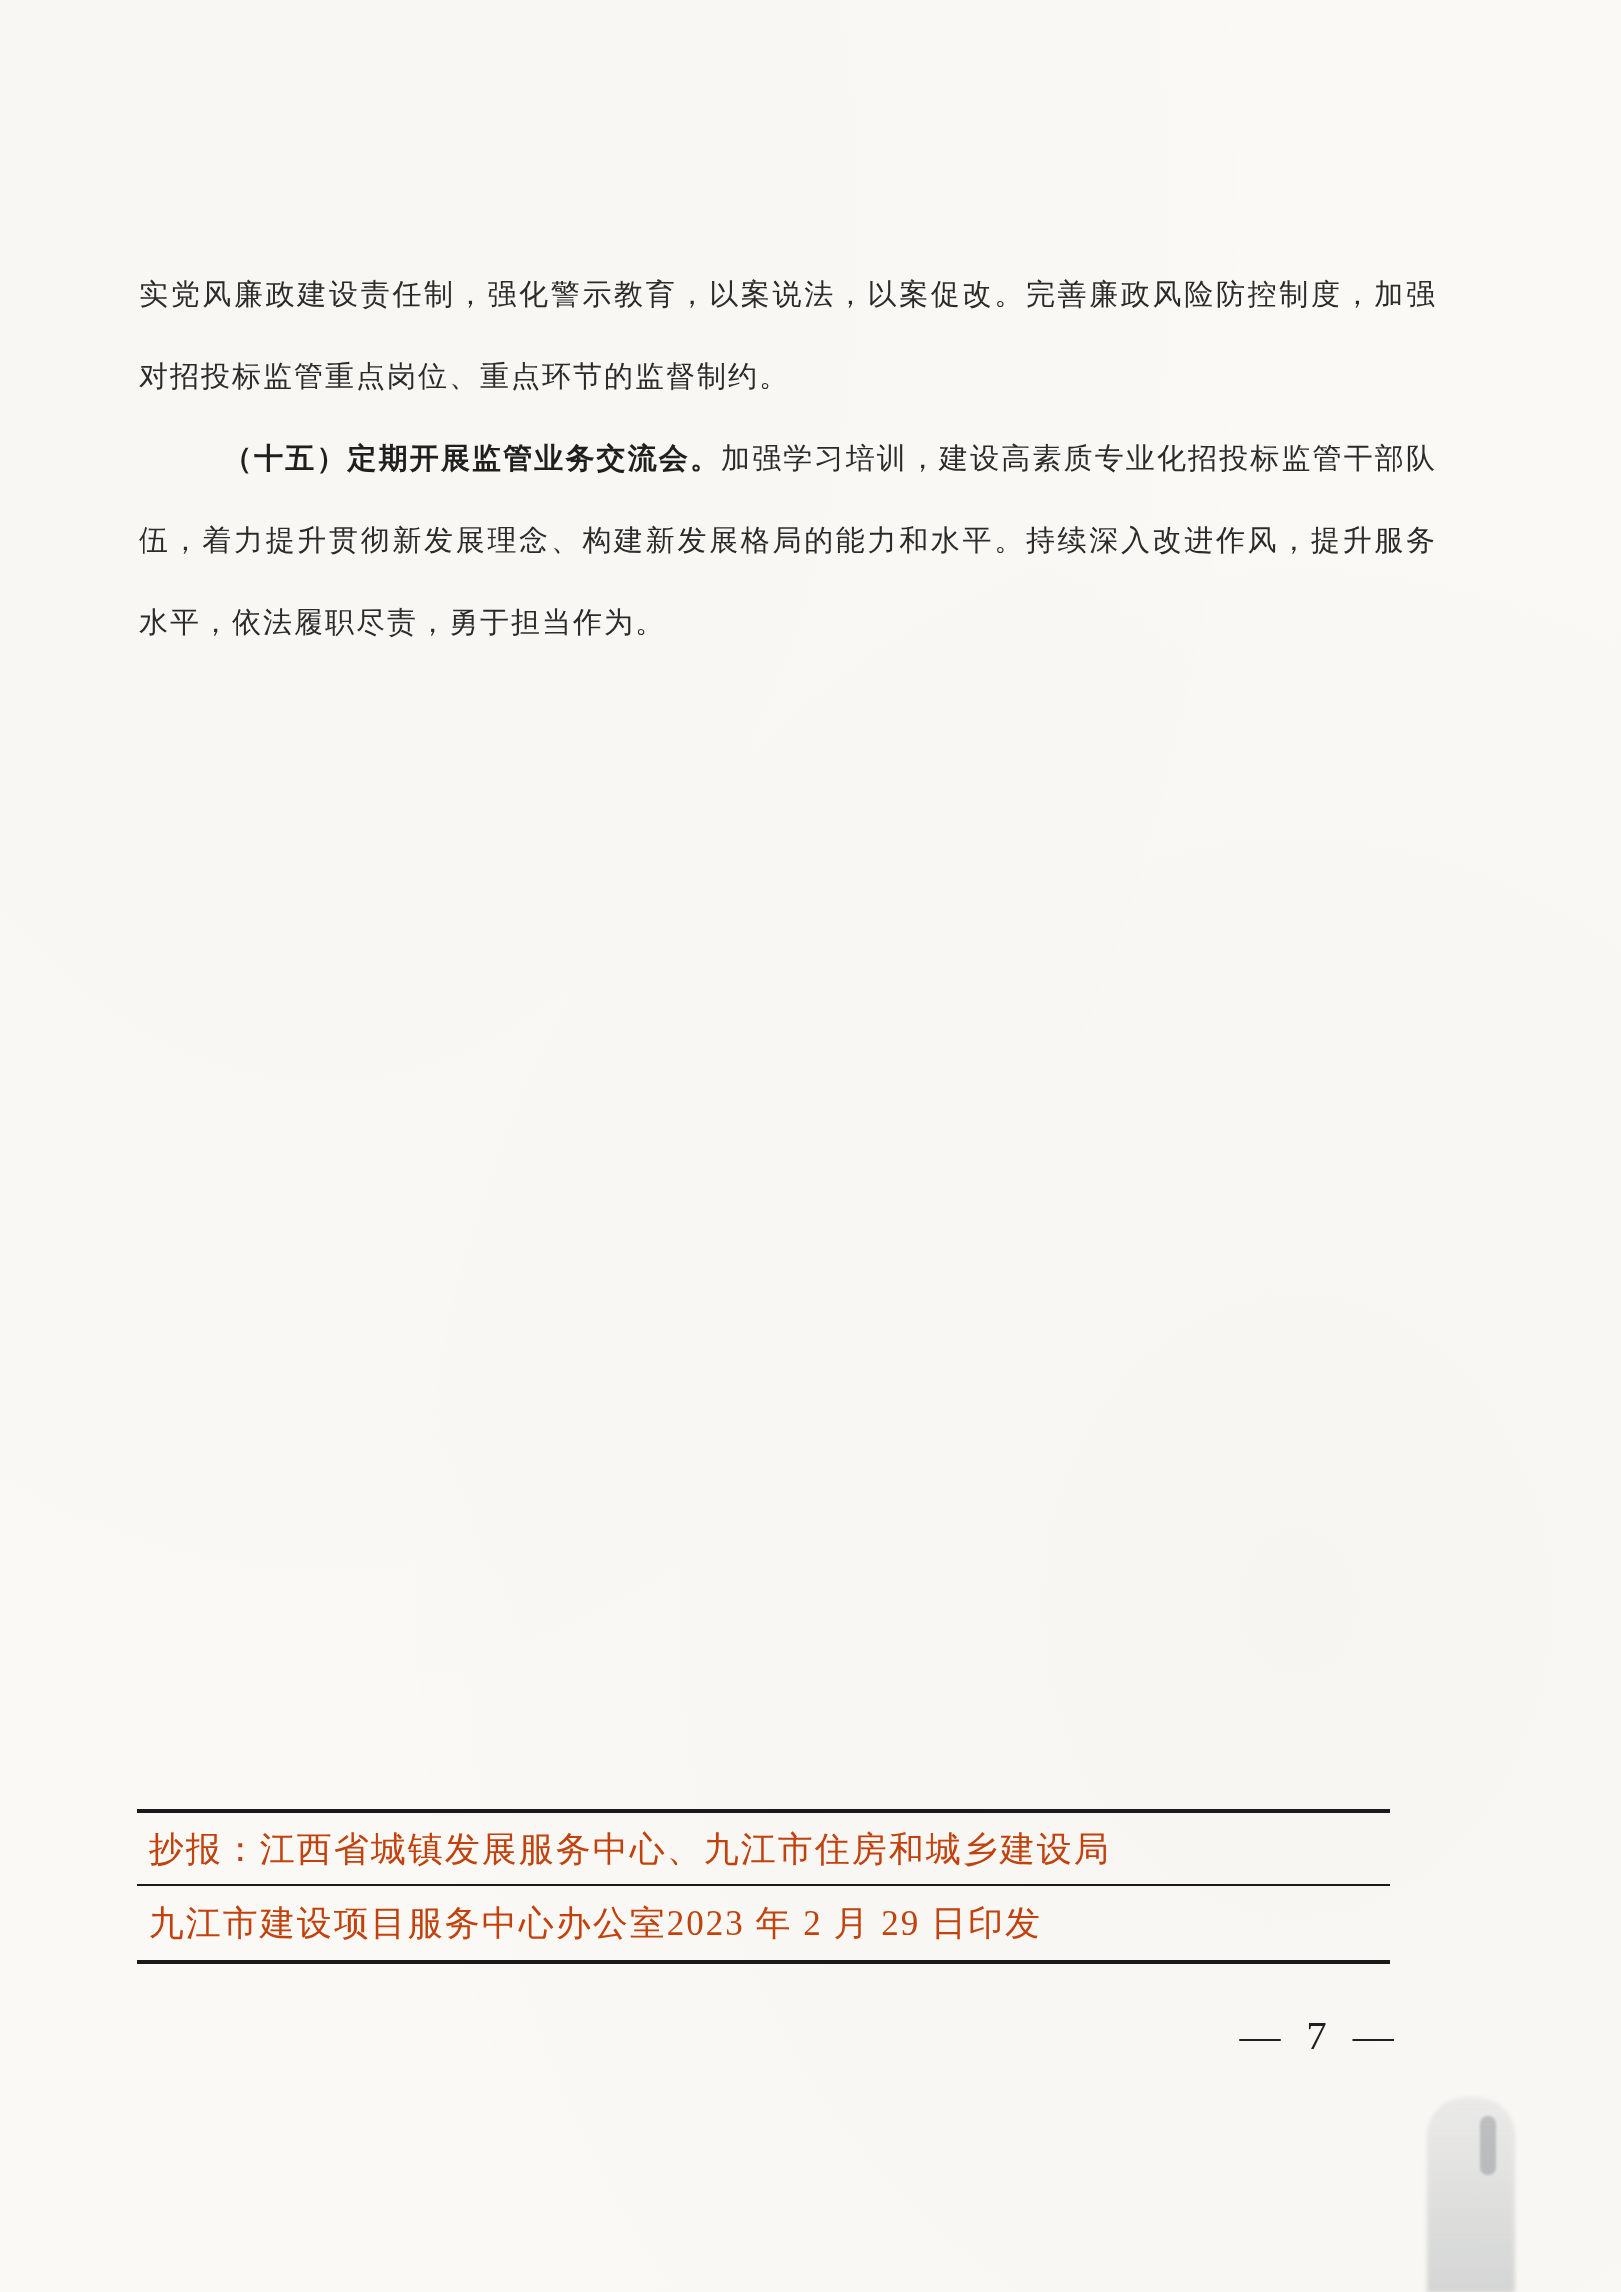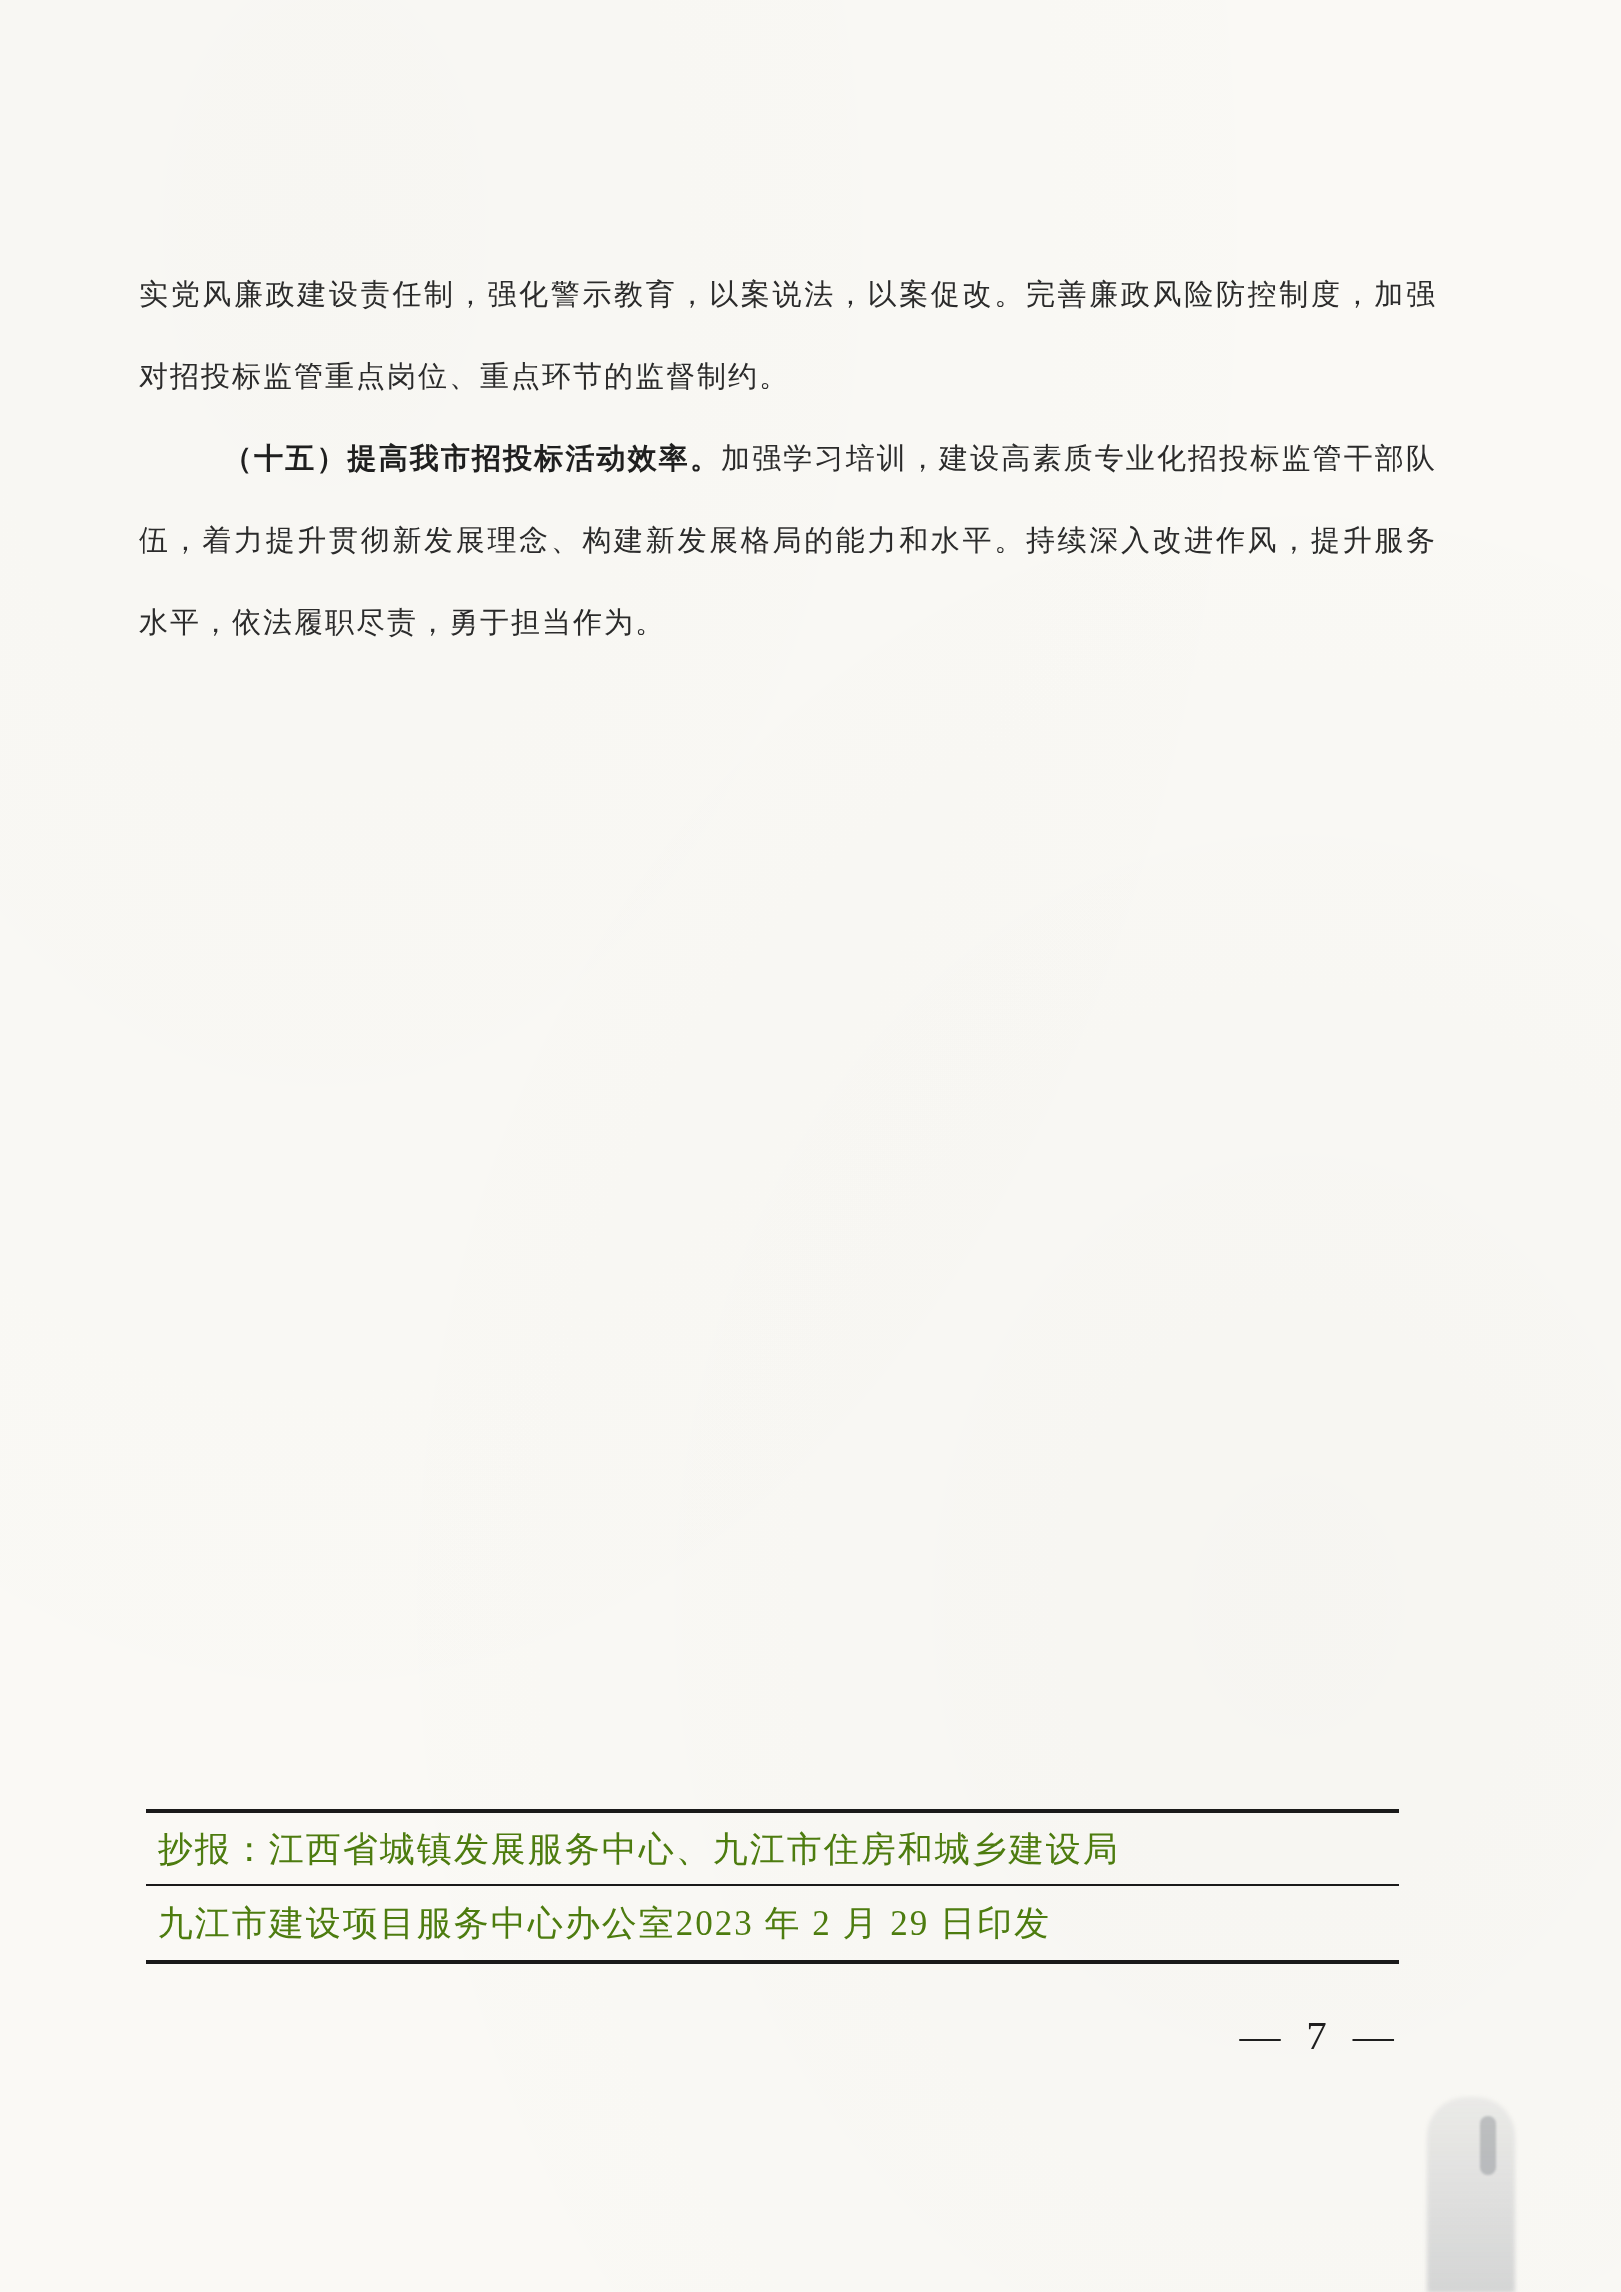--- a/index.html
+++ b/index.html
@@ -36,27 +36,27 @@
     letter-spacing: 2px;
     text-align: justify;
     text-justify: inter-character;
     color: #2b2b2b;
   }
   .para.indent { text-indent: 84px; }
   .para .heading { font-weight: bold; color: #1f1f1f; }
 
   .footer {
     position: absolute;
-    left: 146px;
+    left: 137px;
     top: 1809px;
     width: 1253px;
     border-top: 4.9px solid #1a1a1a;
     border-bottom: 4.9px solid #1a1a1a;
     font-size: 35px;
-    color: #4d7c0f;
+    color: #c2410c;
   }
   .footer-row1 {
     padding: 12.7px 9.8px 11.8px 11.8px;
     border-bottom: 2.9px solid #1a1a1a;
     letter-spacing: 2px;
   }
   .footer-row2 {
     display: flex;
     justify-content: flex-start;
     align-items: center;
@@ -99,21 +99,21 @@
   }
 </style>
 </head>
 <body>
 
 <div class="page">
 
   <div class="content">
     <p class="para"><span>实党风廉政建设责任制，强化警示教育，以案说法，以案促改。完善廉政风险防控制度，加强对招投标监管重点岗位、重点环节的监督制约。</span></p>
 
-    <p class="para indent"><span class="heading">（十五）提高我市招投标活动效率。</span><span>加强学习培训，建设高素质专业化招投标监管干部队伍，着力提升贯彻新发展理念、构建新发展格局的能力和水平。持续深入改进作风，提升服务水平，依法履职尽责，勇于担当作为。</span></p>
+    <p class="para indent"><span class="heading">（十五）定期开展监管业务交流会。</span><span>加强学习培训，建设高素质专业化招投标监管干部队伍，着力提升贯彻新发展理念、构建新发展格局的能力和水平。持续深入改进作风，提升服务水平，依法履职尽责，勇于担当作为。</span></p>
 
   </div>
 
   <div class="footer">
     <div class="footer-row1">抄报：江西省城镇发展服务中心、九江市住房和城乡建设局</div>
     <div class="footer-row2">
       <span>九江市建设项目服务中心办公室</span>
       <span>2023 年 2 月 29 日印发</span>
     </div>
   </div>

